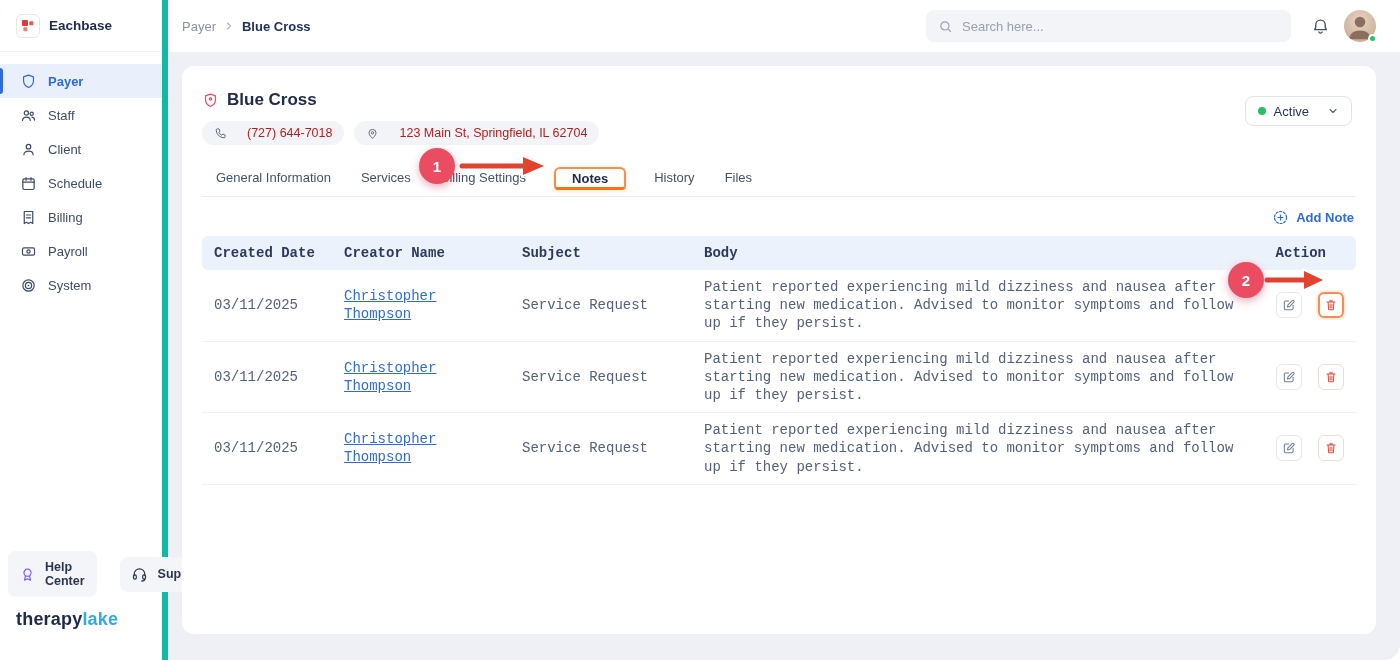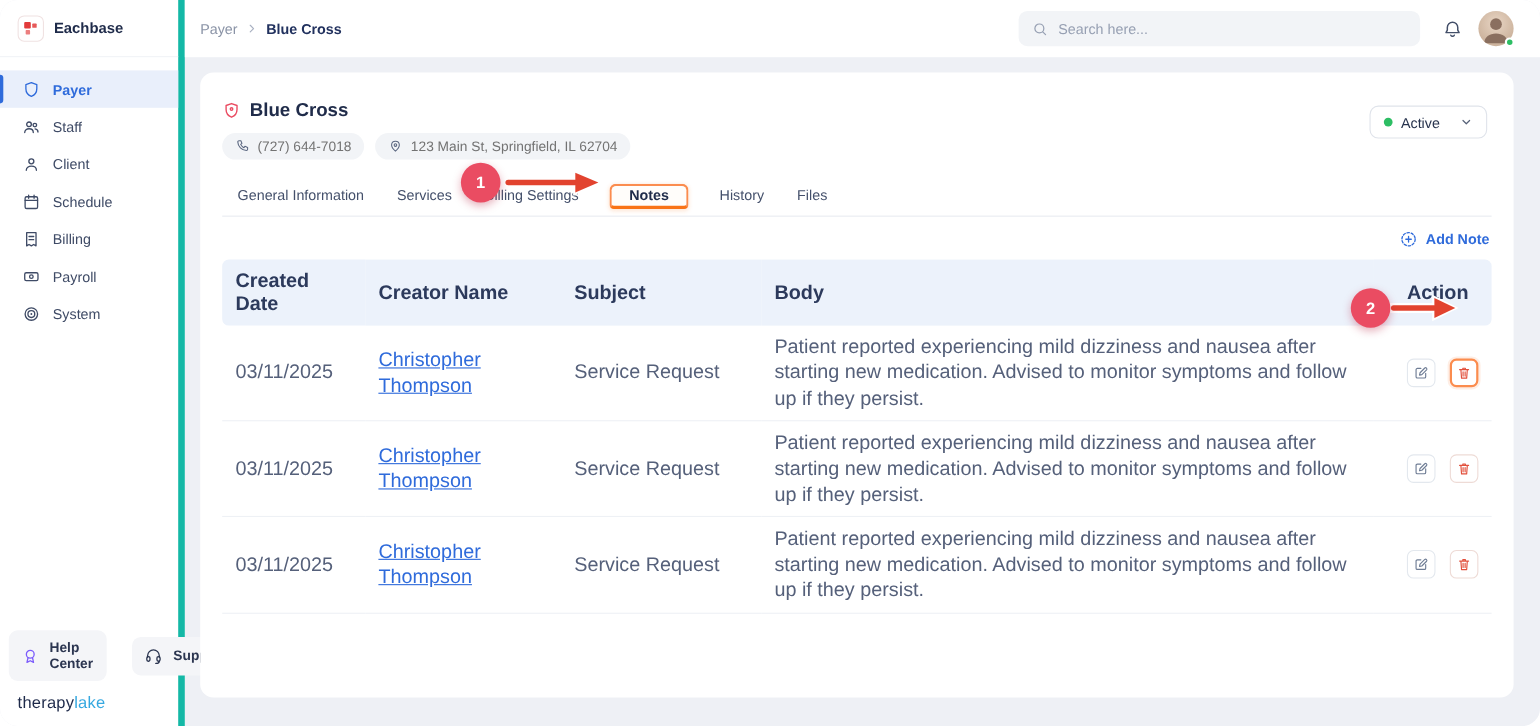--- a/index.html
+++ b/index.html
@@ -11,21 +11,21 @@
   .logo-row { display:flex; align-items:center; gap:9px; height:52px; padding:0 16px; border-bottom:1px solid #f1f3f7; }
   .logo-mark { width:24px; height:24px; border:1px solid #f0e2e2; border-radius:6px; display:grid; place-items:center; background:#fff; }
   .brand-name { font-size:13.5px; font-weight:bold; color:#1f2b4a; }
   .nav { flex:1; padding-top:12px; }
   .nav-item { position:relative; display:flex; align-items:center; gap:11px; height:34px; padding:0 19px; font-size:13px; color:#3f4b66; cursor:pointer; }
   .nav-item.active { background:#e9effb; color:#2f6bdb; font-weight:bold; }
   .nav-item.active::before { content:""; position:absolute; left:0; top:4px; bottom:4px; width:3px; border-radius:0 3px 3px 0; background:#2f6bdb; }
   .nav-icon { display:grid; place-items:center; width:18px; }
   .sidebar-bottom { padding:8px 8px 0; display:flex; gap:23px;align-items:center; }
   .bottom-item { display:flex; align-items:center; gap:9px; background:#f4f5f8; border-radius:8px; padding:9px 11px; font-size:12.5px; font-weight:bold; color:#2b3550; cursor:pointer; }
-  .footer-brand { padding:12px 16px 12px; font-size:15px; font-weight:normal; letter-spacing:.2px; }
+  .footer-brand { padding:12px 16px 30px; font-size:18px; font-weight:bold; letter-spacing:.2px; }
   .footer-brand .p1 { color:#1e2a4a; }
   .footer-brand .p2 { color:#35a8e0; }
 
   
   .main { flex:1; display:flex; flex-direction:column; min-width:0; }
   .topbar { height:52px; background:#fff; display:flex; align-items:center; gap:14px; padding:0 24px 0 14px; flex-shrink:0; }
   .breadcrumb { display:flex; align-items:center; gap:7px; font-size:13px; }
   .crumb-root { color:#8a93a6; cursor:pointer; }
   .crumb-current { color:#21315e; font-weight:bold; }
   .search { margin-left:auto; width:365px; height:32px; background:#f2f4f7; border-radius:8px; display:flex; align-items:center; gap:9px; padding:0 12px; color:#97a0b3; }
@@ -39,32 +39,32 @@
   .content { flex:1; padding:14px 24px 26px 14px; min-height:0; }
   .card { position:relative; background:#fff; border-radius:12px; height:100%; padding:24px 20px; }
 
   .title-row { display:flex; align-items:center; gap:8px; }
   .page-title { font-size:17px; font-weight:bold; color:#202c4a; }
   .status-select { position:absolute; top:30px; right:24px; display:flex; align-items:center; gap:8px; height:30px; padding:0 12px; border:1px solid #dfe3ea; border-radius:8px; background:#fff; font-size:13px; color:#27334d; cursor:pointer; font-family:"Liberation Sans", sans-serif; }
   .status-dot { width:8px; height:8px; border-radius:50%; background:#2dbe64; }
   .status-select .chev { margin-left:10px; color:#566178; display:grid; place-items:center; }
 
   .chips { display:flex; gap:10px; margin-top:11px; }
-  .chip { display:flex; align-items:flex-start; gap:7px; background:#f2f4f7; border-radius:14px; padding:5px 12px; font-size:12.5px; color:#737373; }
+  .chip { display:flex; align-items:center; gap:20px; background:#f2f4f7; border-radius:14px; padding:5px 12px; font-size:12.5px; color:#b91c1c; }
   .chip svg { color:#5b6780; }
 
   .tabs { display:flex; align-items:center; gap:26px; margin-top:14px; padding:0 12px; border-bottom:1px solid #e8ebf1; }
   .tab { font-size:13px; color:#44506b; padding:11px 2px; white-space:nowrap; cursor:pointer; }
   .tab-highlight { border:2px solid #fb8c4e; border-bottom:3px solid #f97316; border-radius:6px 6px 4px 4px; background:#fffdfa; padding:0 14px; margin-bottom:-2px; box-shadow:0 1px 4px rgba(249,115,22,.18); }
   .tab-highlight .tab { font-weight:bold; color:#202c4a; }
 
   .addnote-row { display:flex; justify-content:flex-end; margin-top:12px; padding-right:2px; }
   .addnote { display:flex; align-items:center; gap:7px; border:none; background:none; color:#2f6bdb; font-size:13px; font-weight:bold; cursor:pointer; font-family:"Liberation Sans", sans-serif; }
 
-  table.notes-table { width:100%; border-collapse:collapse; margin-top:10px; font-size:18px; }
+  table.notes-table { width:100%; border-collapse:collapse; margin-top:10px; font-size:14px;font-family:Liberation Mono, monospace; }
   .notes-table thead th { background:#ecf2fb; text-align:left; font-weight:bold; color:#2c3a5c; padding:9px 12px; }
   .notes-table thead th:first-child { border-radius:6px 0 0 6px; }
   .notes-table thead th:last-child  { border-radius:0 6px 6px 0; padding-left:30px; }
   .notes-table tbody td { padding:8px 12px; border-bottom:1px solid #eef1f5; color:#55607a; line-height:1.3; vertical-align:middle; }
   .col-date { width:130px; } .col-creator { width:178px; } .col-subject { width:182px; } .col-action { width:100px; }
   .date-cell { color:#3c4862; }
   .creator-link { color:#2f6bdb; text-decoration:underline; cursor:pointer; }
   .subject-cell { color:#3c4862; }
   .action-cell { white-space:nowrap; padding-left:30px !important; }
   .icon-btn { width:26px; height:26px; border:1px solid #e3e8ee; border-radius:6px; background:#fff; display:inline-grid; place-items:center; cursor:pointer; vertical-align:middle; }

